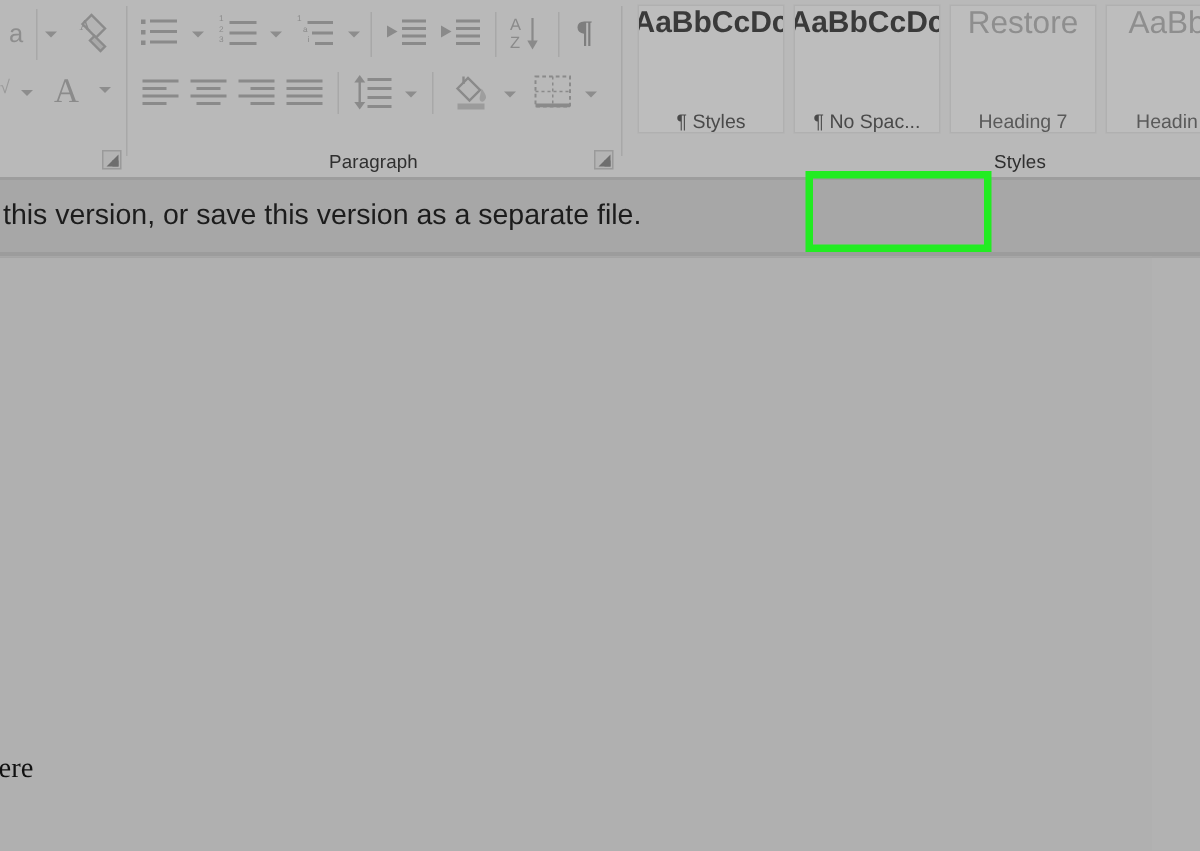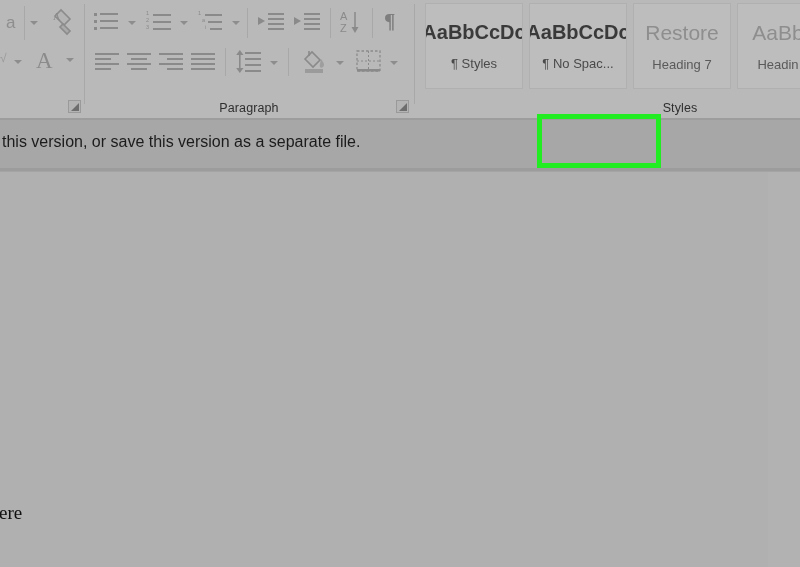--- a/index.html
+++ b/index.html
@@ -55,21 +55,21 @@
     position:absolute;color:#8e8e8e;
     font-family:"Liberation Sans", sans-serif;
     line-height:1;user-select:none;
   }
 
   
   .gallery{position:absolute;left:425px;top:3px;height:86px;}
   .style-card{
     position:absolute;top:0;width:96px;height:84px;
     background:#bdbdbd;border:1px solid #b0b0b0;
-    display:flex;flex-direction:column;align-items:center;justify-content:center;
+    display:flex;flex-direction:column;align-items:center;justify-content:space-between;
     overflow:hidden;
   }
   .style-card .samp{
     font-size:20px;color:#4a4a4a;white-space:nowrap;
     font-family:"Liberation Sans",sans-serif;
     margin-bottom:12px;
   }
   .style-card.heavy .samp{color:#3a3a3a;font-weight:600;}
   .style-card.light .samp{color:#8e8e8e;font-weight:400;font-size:21px;}
   .style-card .nm{
@@ -82,21 +82,21 @@
     position:absolute;left:0;top:118px;width:800px;height:2px;background:#9d9d9d;
   }
 
   
   .msgbar{
     position:absolute;left:0;top:120px;width:800px;height:48px;
     background:#a7a7a7;
   }
   .msgbar-text{
     position:absolute;left:2px;top:13px;
-    font-size:16px;color:#1c1c1c;white-space:nowrap;
+    font-size:19px;color:#1c1c1c;white-space:nowrap;
     font-family:"Liberation Sans",sans-serif;
   }
   .bar-btn{
     position:absolute;
     background:#bfbfbf;border:1px solid #8f8f8f;
     font-size:14px;color:#1c1c1c;
     display:flex;align-items:center;justify-content:center;
     font-family:"Liberation Sans",sans-serif;
     box-sizing:border-box;
   }

